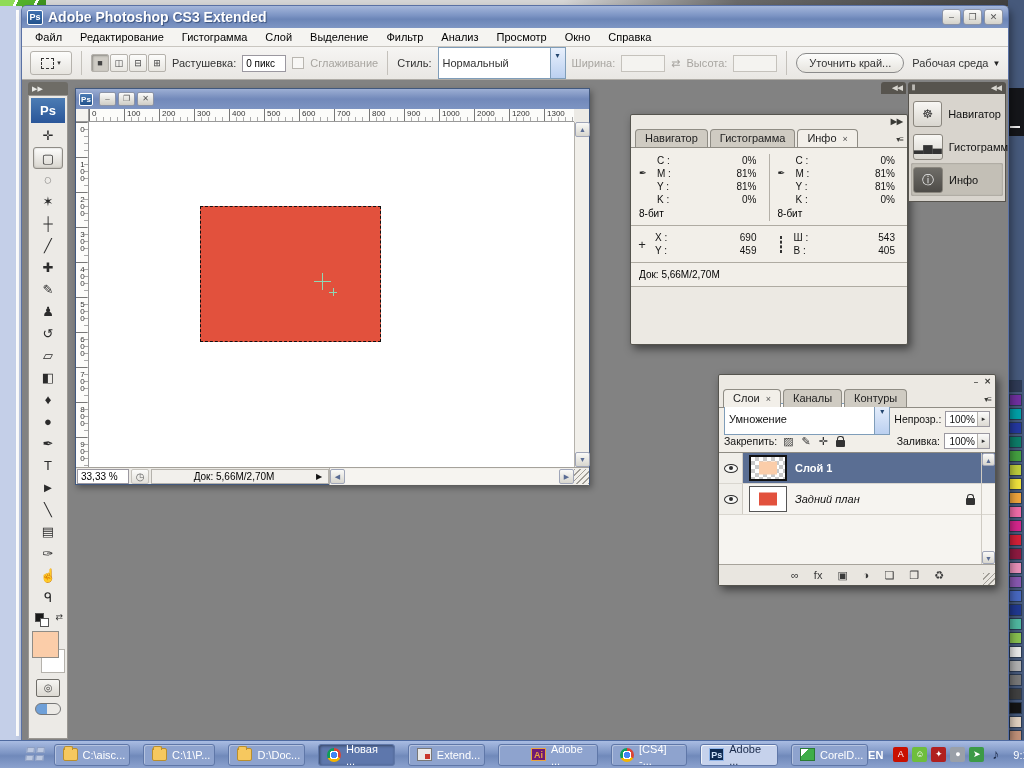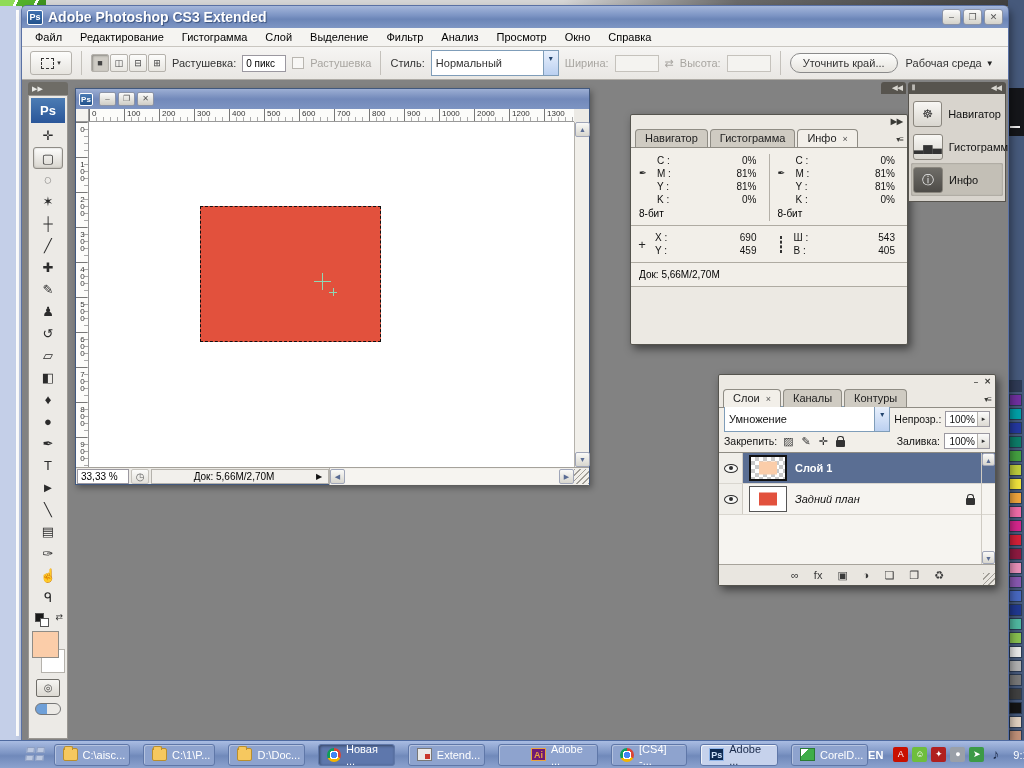--- a/index.html
+++ b/index.html
@@ -29,21 +29,21 @@
   .mini-marquee{width:13px;height:11px;border:1px dashed #333;}
   .tiny-arrow{font-size:7px;color:#333;}
   .vdiv{width:1px;height:24px;background:#C4C1BB;margin:0 3px;}
   #sel-modes{display:flex;gap:1px;}
   .mode-btn{width:18px;height:18px;border:1px solid #B5B2AC;border-radius:2px;background:linear-gradient(#FCFCFB,#E8E6E1);font-size:9px;line-height:16px;text-align:center;color:#444;}
   .mode-btn.pressed{background:#CFCCC5;box-shadow:inset 1px 1px 2px rgba(0,0,0,.3);}
   .opt-input{width:44px;height:17px;background:#fff;border:1px solid #9B98A0;font-size:10px;line-height:15px;padding-left:3px;color:#000;}
   .opt-input.disabled{background:#F4F3F0;border-color:#C5C2BC;}
   .checkbox{width:12px;height:12px;border:1px solid #B9B6B0;background:#F8F7F5;}
   .disabled-label{color:#A8A5A0;}
-  .combo{height:26px;background:#fff;border:1px solid #7F9DB9;display:flex;align-items:center;}
+  .combo{height:32px;background:#fff;border:1px solid #7F9DB9;display:flex;align-items:center;}
   .combo .val{flex:1;padding:0 4px;font-size:11px;}
   .combo .arrow{width:15px;height:100%;background:linear-gradient(#E8F0FC,#BBD0F0);border-left:1px solid #7F9DB9;font-size:8px;text-align:center;line-height:16px;color:#23456E;}
   .style-combo{width:128px;}
   .refine-btn{height:20px;padding:0 12px;border:1px solid #8A8A8A;border-radius:10px;background:linear-gradient(#FDFDFC,#E6E4DE);font-size:11px;line-height:18px;}
   .ws-label{display:flex;align-items:center;gap:4px;margin-left:2px;}
   .dd-arrow{font-size:8px;color:#222;}
 
   .client{position:relative;height:660px;background:#828282;overflow:hidden;}
 
   
@@ -255,21 +255,21 @@
     <div class="vdiv"></div>
     <div id="sel-modes">
         <div class="mode-btn pressed">■</div>
         <div class="mode-btn">◫</div>
         <div class="mode-btn">⊟</div>
         <div class="mode-btn">⊞</div>
       </div>
     <span>Растушевка:</span>
     <div class="opt-input">0 пикс</div>
     <span class="checkbox"></span>
-    <span class="disabled-label">Растушевка</span>
+    <span class="disabled-label">Сглаживание</span>
     <div class="vdiv"></div>
     <span>Стиль:</span>
     <div class="combo style-combo">
       <span class="val">Нормальный</span>
       <span class="arrow">▾</span>
     </div>
     <span class="disabled-label">Ширина:</span>
     <div class="opt-input disabled"></div>
     <span class="disabled-label">⇄</span>
     <span class="disabled-label">Высота:</span>

